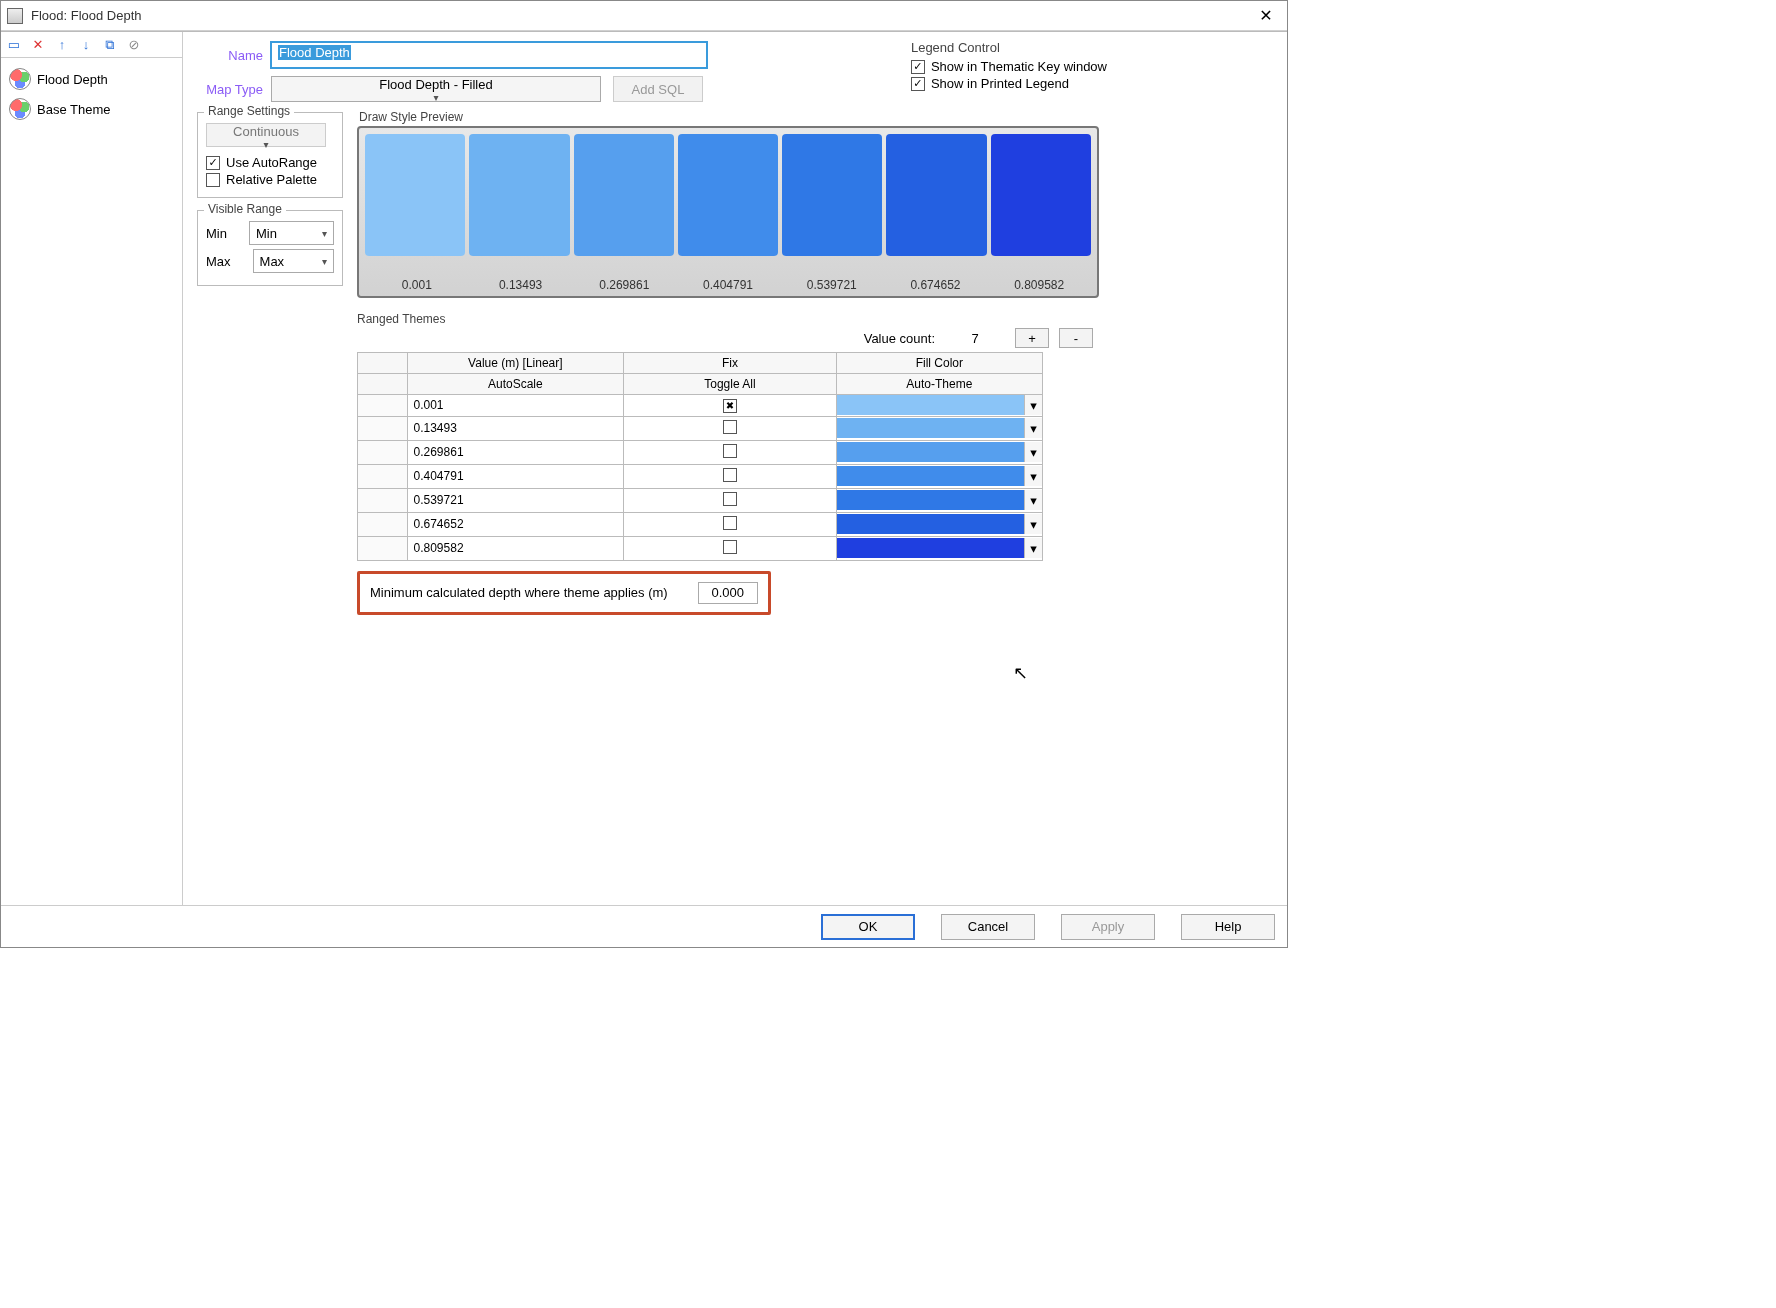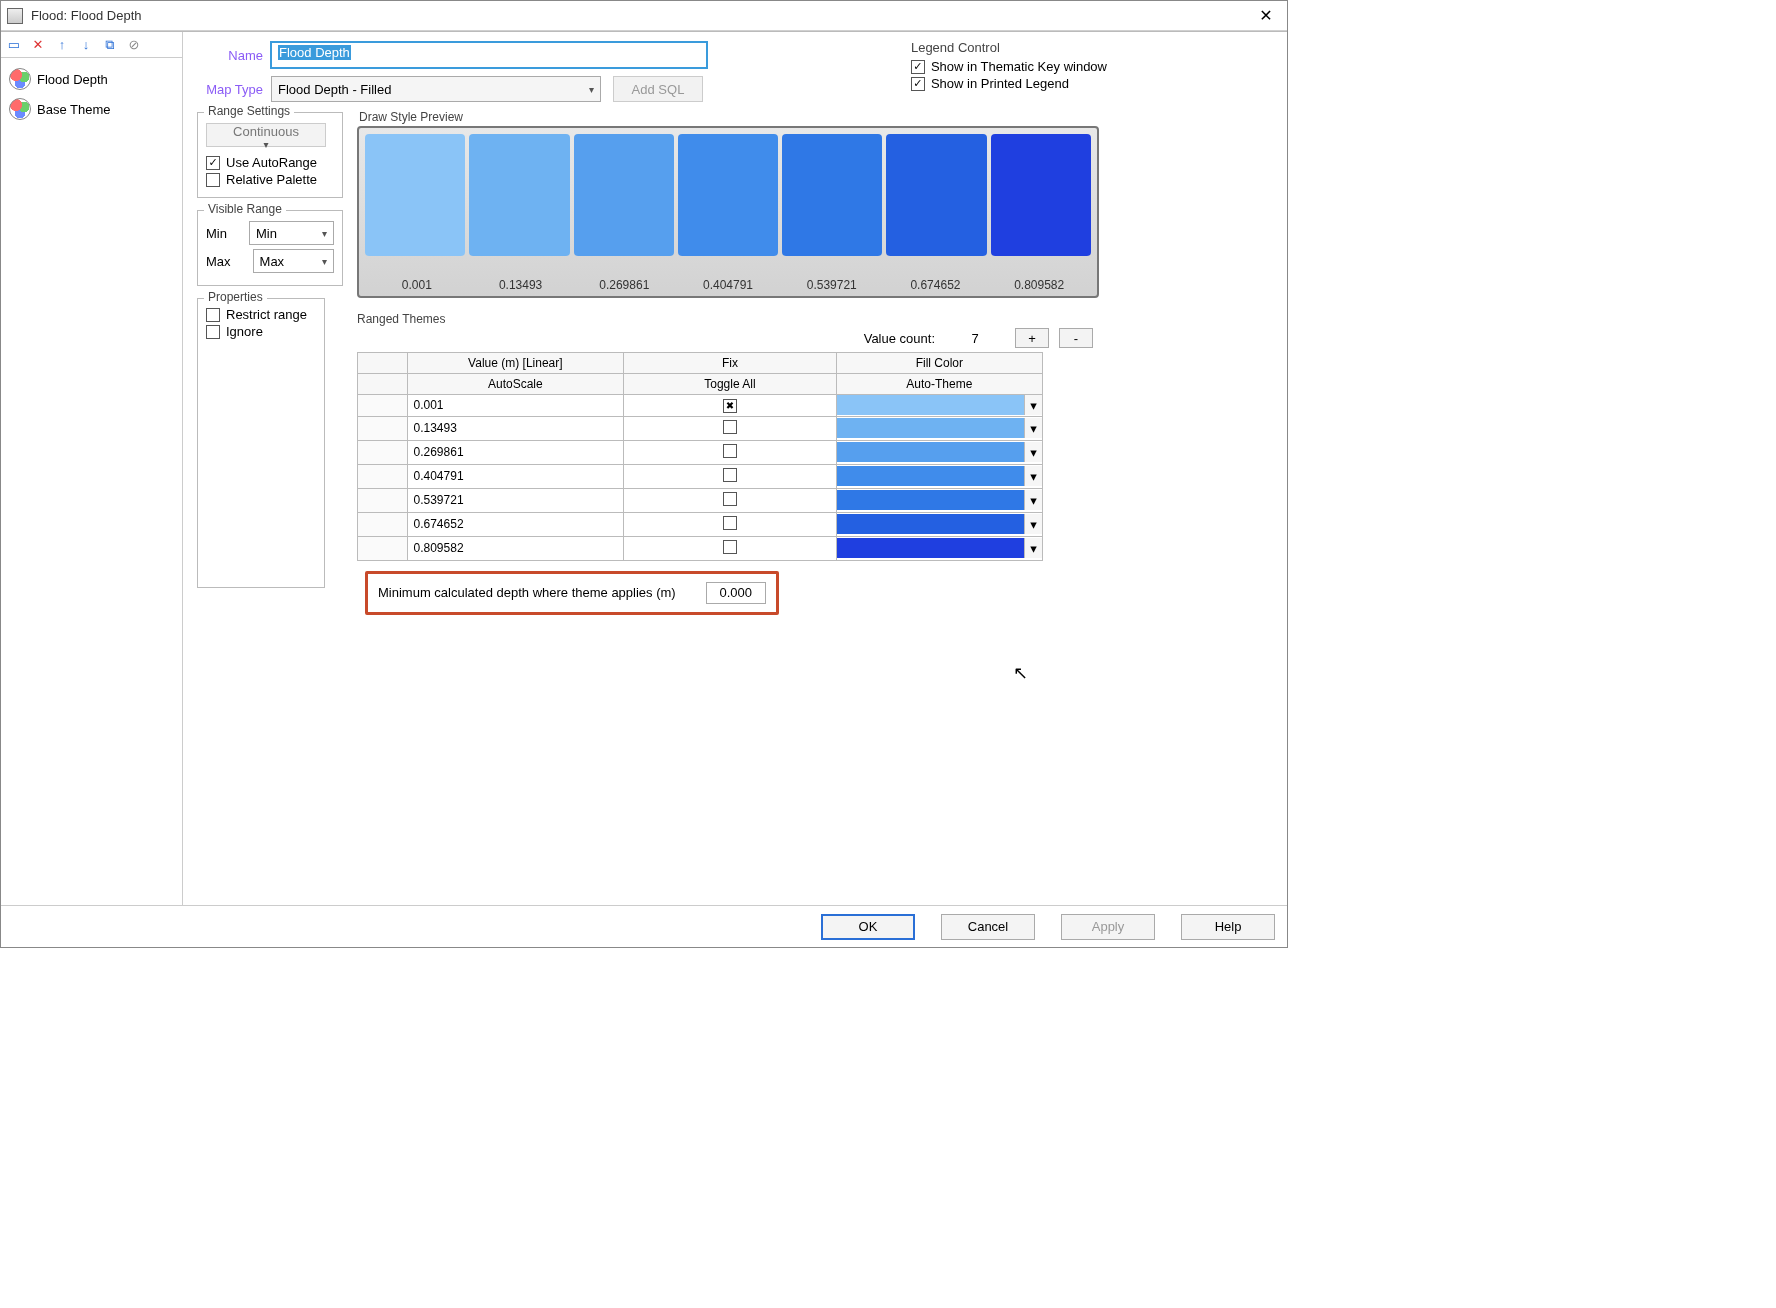--- a/index.html
+++ b/index.html
@@ -14,21 +14,21 @@
   .toolbar { height: 26px; border-bottom: 1px solid #ccc; display:flex; align-items:center; padding:2px 4px; gap:6px;}
   .toolbar .tbicon { width:18px; height:18px; display:flex; align-items:center; justify-content:center; cursor:pointer; font-size:13px;}
   .treelist { padding: 6px 4px; }
   .treeitem { display:flex; align-items:center; padding:4px 4px; gap:6px; cursor:pointer; }
   .treeicon { width:22px; height:22px; border-radius:50%; background:radial-gradient(circle at 30% 30%, #ff6b6b 0 30%, transparent 31%), radial-gradient(circle at 70% 40%, #6bcf6b 0 28%, transparent 29%), radial-gradient(circle at 50% 70%, #6b8bff 0 30%, transparent 31%); border:1px solid #888;}
   .main { flex:1; padding: 10px 14px 0 14px; position:relative; overflow:hidden; }
   .row { display:flex; align-items:center; margin-bottom:8px; }
   .lbl-right { width:66px; text-align:right; margin-right:8px; color:#8b5cf6; }
   .nameinput { width:436px; height:26px; border:1px solid #3a9bdc; outline:1px solid #3a9bdc; padding:2px 6px; }
   .nameinput .sel { background:#3a9bdc; color:#fff; padding:0 1px; }
-  .maptype { width:330px; height:26px; border:1px solid #aaa; background:#f5f5f5; display:flex; align-items:center; padding:0 6px; justify-content:space-between;}
+  .maptype { width:330px; height:26px; border:1px solid #aaa; background:#f5f5f5; display:flex; align-items:center; padding:0 6px; justify-content:space-between;flex-direction:column;}
   .addsql { width:90px; height:26px; margin-left:12px; background:#f2f2f2; border:1px solid #ccc; color:#999; display:flex; align-items:center; justify-content:center; }
   .legendctl { position:absolute; right:180px; top:8px; }
   .legendctl .hd { font-size:13px; color:#444; margin-bottom:4px;}
   .chk { display:flex; align-items:center; gap:6px; margin:2px 0;}
   .chkbox { width:14px; height:14px; border:1px solid #555; display:flex; align-items:center; justify-content:center; background:#fff; cursor:pointer;}
   .chkbox.on::after { content:"✓"; font-size:11px; line-height:11px; }
   .group { border:1px solid #bbb; padding:6px 8px 8px 8px; margin-top:2px; position:relative; }
   .group .g-title { position:absolute; top:-9px; left:6px; background:#fff; padding:0 4px; font-size:12px; color:#444;}
   .rangesel { width:120px; height:24px; border:1px solid #ccc; background:#f3f3f3; color:#777; display:flex; align-items:center; justify-content:space-between; padding:0 6px; margin:4px 0 8px 0;flex-direction:column;}
   .minmax { display:flex; align-items:center; gap:22px; margin:4px 0;}
@@ -150,31 +150,20 @@
                 </div>
               </div>
             <div class="minmax">
                 <span>Max</span>
                 <div class="sel">
                   <span>Max</span>
                   <span class="chev">▾</span>
                 </div>
               </div>
           </div>
-          <div class="group propbox" style="margin-top:12px;">
-            <div class="g-title">Properties</div>
-            <div class="chk">
-                <div class="chkbox"></div>
-                <span>Restrict range</span>
-              </div>
-            <div class="chk">
-                <div class="chkbox"></div>
-                <span>Ignore</span>
-              </div>
-          </div>
         </div>
 
         <div>
           <div class="preview-title">Draw Style Preview</div>
           <div class="preview">
             <div class="swatches" id="swatches">
                 <div class="swatch" style="background: rgb(138, 196, 247);"></div>
                 <div class="swatch" style="background: rgb(110, 178, 242);"></div>
                 <div class="swatch" style="background: rgb(86, 159, 238);"></div>
                 <div class="swatch" style="background: rgb(64, 140, 235);"></div>
@@ -290,21 +279,21 @@
                       <td class="fix"><span class="fixbox "></span></td>
                       <td class="fill">
                         <div class="fillcell">
                           <div class="fillcolor" style="background:#1f3fe0"></div>
                           <div class="filldd">▾</div>
                         </div>
                       </td>
                     </tr>
                   </tbody>
               </table>
-              <div class="mindepth" style="margin-left:8px;">
+              <div class="mindepth" style="margin-left:0;">
                 <span>Minimum calculated depth where theme applies (m)</span>
                 <input value="0.000" style="">
               </div>
             </div>
           </div>
         </div>
       </div>
 
       <div class="cursor">↖</div>
     </div>

